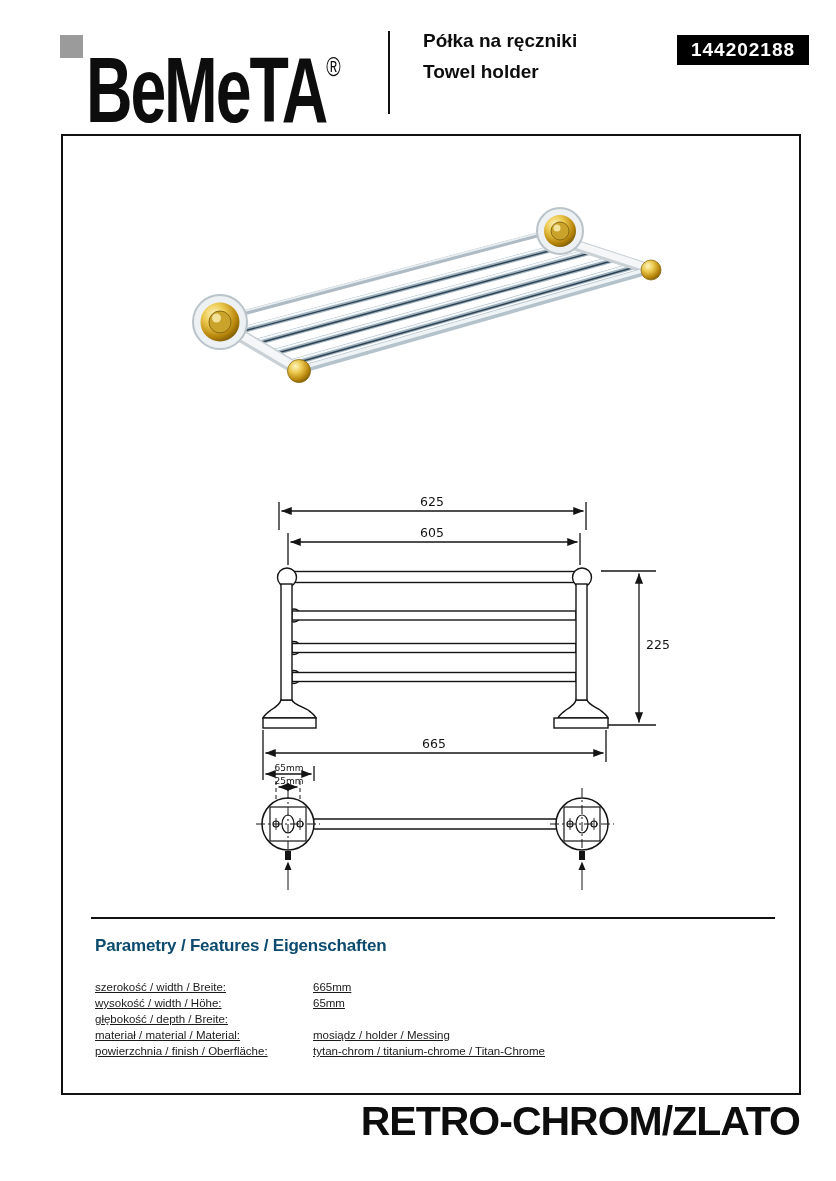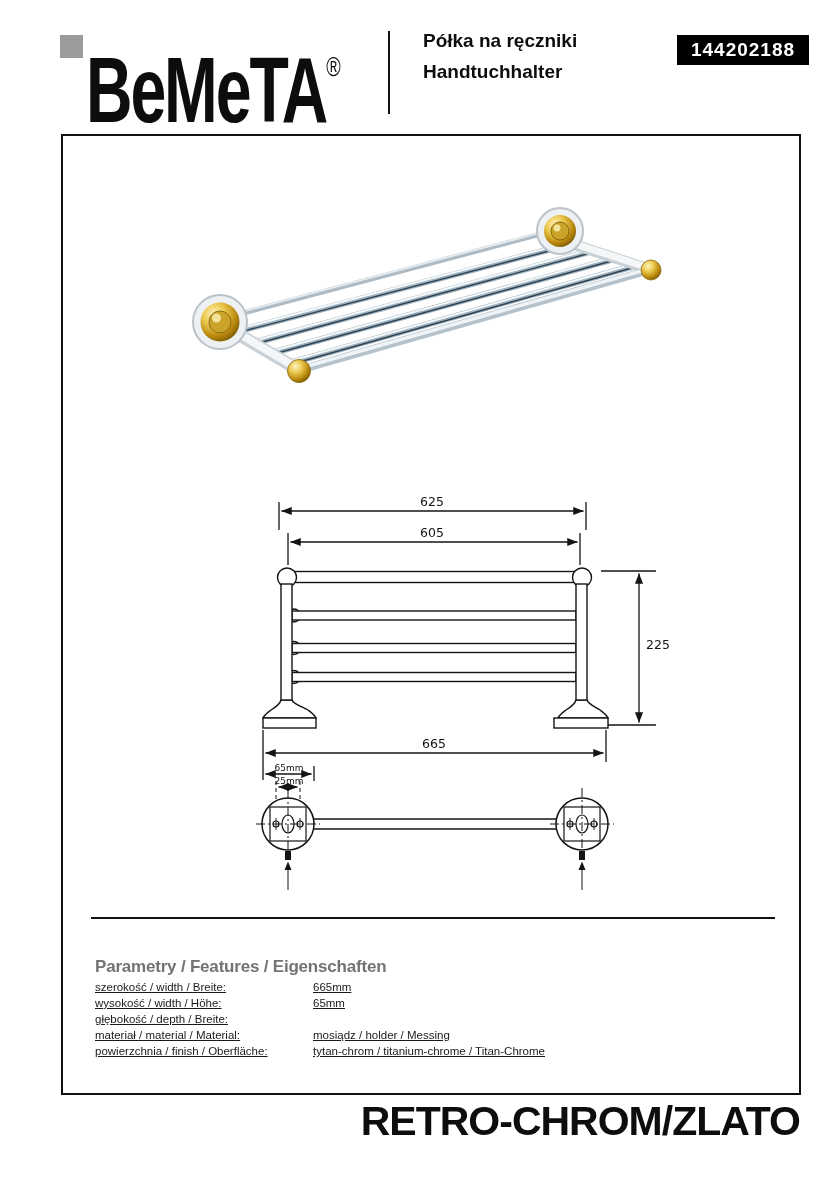--- a/index.html
+++ b/index.html
@@ -21,21 +21,21 @@
     position:absolute;left:677px;top:35px;width:132px;height:30px;background:#000;
     color:#fff;font-weight:700;font-size:19px;letter-spacing:1px;
     display:flex;align-items:center;justify-content:center;
   }
   
   .frame{position:absolute;left:61px;top:134px;width:736px;height:957px;border:2px solid #111;}
   .photo-svg{position:absolute;left:186px;top:192px;}
   .drawing-svg{position:absolute;left:238px;top:490px;}
   
   .specs-rule{position:absolute;left:91px;top:917px;width:684px;height:2px;background:#111;}
-  .specs-heading{position:absolute;left:95px;top:936px;font-size:17px;font-weight:700;letter-spacing:-.2px;color:#737373;margin-top:21px;}
+  .specs-heading{position:absolute;left:95px;top:936px;font-size:17px;font-weight:700;letter-spacing:-.2px;color:#0c4a6e;}
   .specs-table{position:absolute;left:95px;top:979px;width:640px;font-size:11.5px;color:#1a1a1a;}
   .spec-row{display:flex;height:16px;line-height:16px;text-decoration:underline;}
   .spec-label{width:218px;}
   .spec-value{flex:1;}
   
   .footer-title{
     position:absolute;right:36px;top:1098px;font-size:41px;font-weight:800;
     letter-spacing:-1px;color:#0d0d0d;white-space:nowrap;
   }
   
@@ -44,21 +44,21 @@
 </head>
 <body>
 
 <div class="page">
 
   <div class="logo-square"></div>
   <div class="logo"><span>BeMeTA</span><span class="reg">®</span></div>
   <div class="header-divider"></div>
   <div class="product-names">
     <div>Półka na ręczniki</div>
-    <div>Handtuchhalter</div>
+    <div>Towel holder</div>
   </div>
   <div class="code-badge">
     <span>144202188</span>
   </div>
 
   <div class="frame"></div>
 
   <svg class="photo-svg" width="492" height="212" viewBox="186 192 492 212">
     <defs>
       <radialGradient id="ggold" cx="35%" cy="30%" r="80%">

